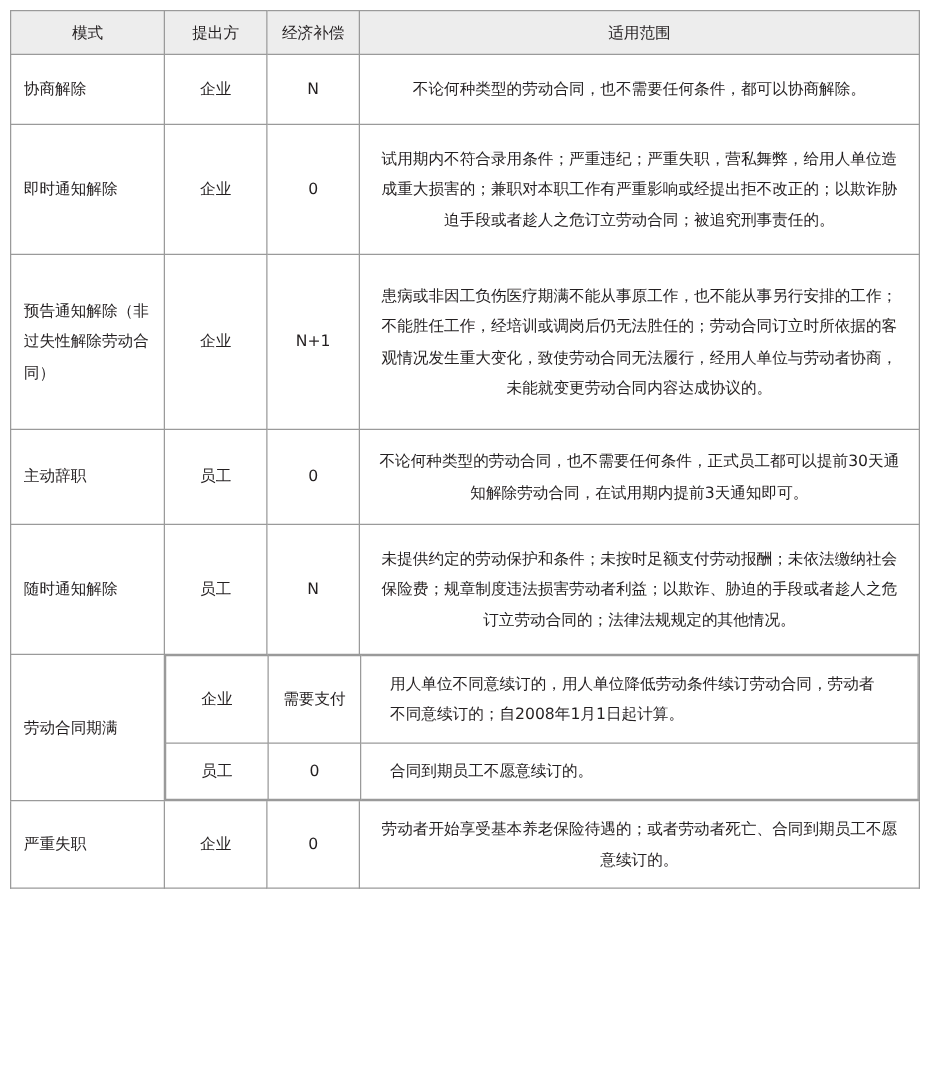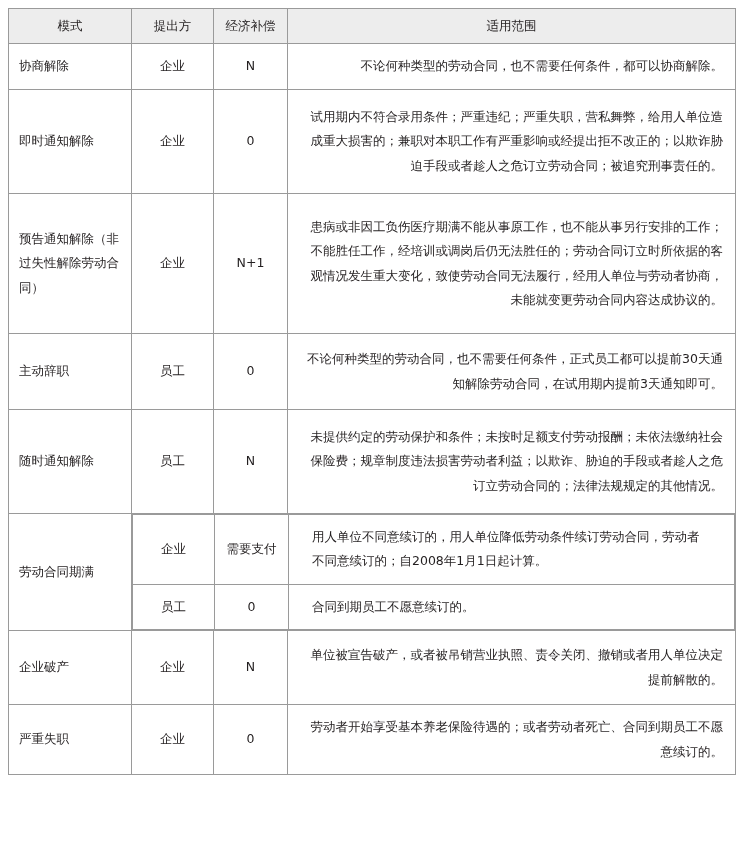--- a/index.html
+++ b/index.html
@@ -49,21 +49,21 @@
     padding: 6px 10px;
     text-align: left;
     color: #231f20;
   }
   td.party, td.comp {
     text-align: center;
     padding: 6px 4px;
   }
   td.scope {
     padding: 10px 12px 10px 12px;
-    text-align: right;
+    text-align: center;
     line-height: 2.0;
   }
   .sub-table {
     width: 100%;
     border-collapse: collapse;
     table-layout: fixed;
   }
   .nested-wrap { padding: 0; }
   .nested-wrap td {
     border: 0;
@@ -90,21 +90,21 @@
     </colgroup>
     <thead>
       <tr>
         <th>模式</th>
         <th>提出方</th>
         <th>经济补偿</th>
         <th>适用范围</th>
       </tr>
     </thead>
     <tbody>
-      <tr style="height:46px;">
+      <tr style="height:56px;">
         <td class="mode">协商解除</td>
         <td class="party">企业</td>
         <td class="comp">N</td>
         <td class="scope">不论何种类型的劳动合同，也不需要任何条件，都可以协商解除。</td>
       </tr>
       <tr style="height:104px;">
         <td class="mode">即时通知解除</td>
         <td class="party">企业</td>
         <td class="comp">0</td>
         <td class="scope">试用期内不符合录用条件；严重违纪；严重失职，营私舞弊，给用人单位造成重大损害的；兼职对本职工作有严重影响或经提出拒不改正的；以欺诈胁迫手段或者趁人之危订立劳动合同；被追究刑事责任的。</td>
@@ -144,26 +144,20 @@
               </tr>
               <tr style="height:40px;">
                 <td class="nested-party">员工</td>
                 <td class="nested-comp">0</td>
                 <td class="nested-scope">合同到期员工不愿意续订的。</td>
               </tr>
             </tbody>
           </table>
         </td>
       </tr>
-      <tr style="height:74px;">
-        <td class="mode">企业破产</td>
-        <td class="party">企业</td>
-        <td class="comp">N</td>
-        <td class="scope">单位被宣告破产，或者被吊销营业执照、责令关闭、撤销或者用人单位决定提前解散的。</td>
-      </tr>
       <tr style="height:70px;">
         <td class="mode">严重失职</td>
         <td class="party">企业</td>
         <td class="comp">0</td>
         <td class="scope">劳动者开始享受基本养老保险待遇的；或者劳动者死亡、合同到期员工不愿意续订的。</td>
       </tr>
     </tbody>
   </table>
 </div>
 

